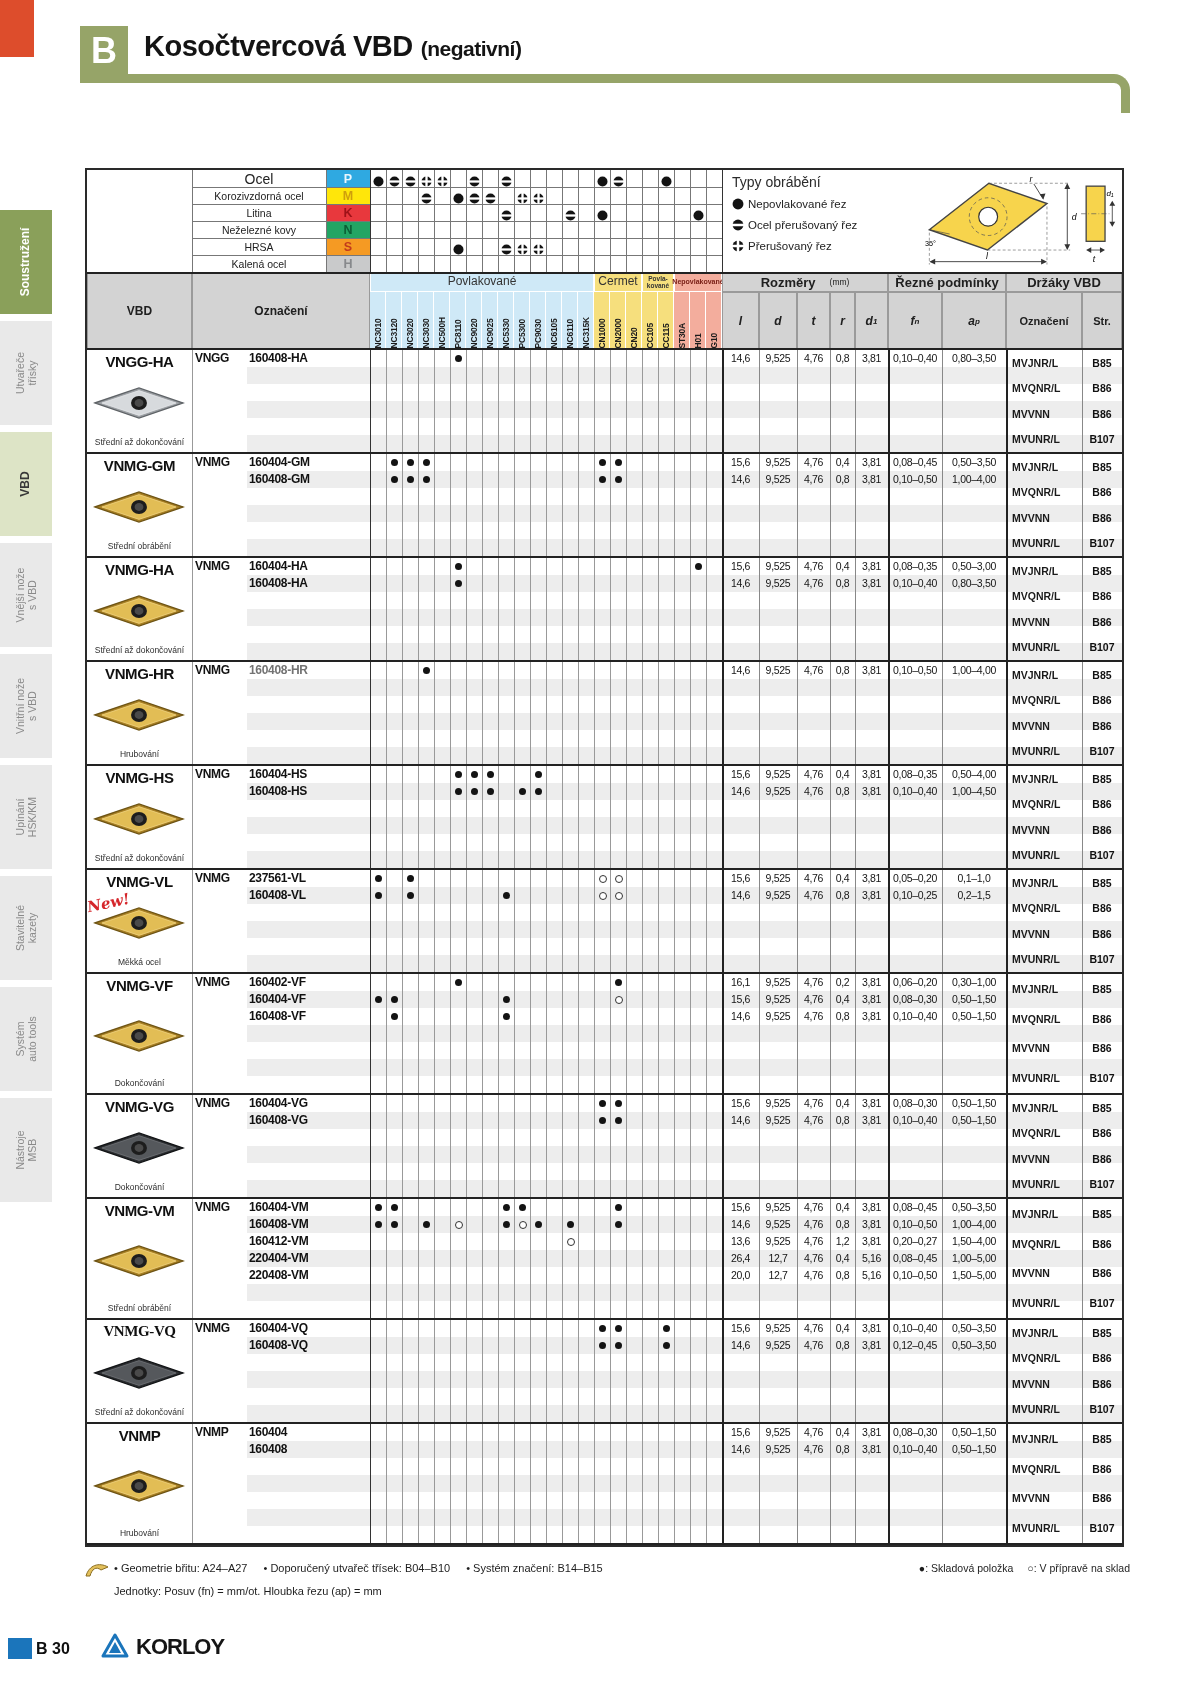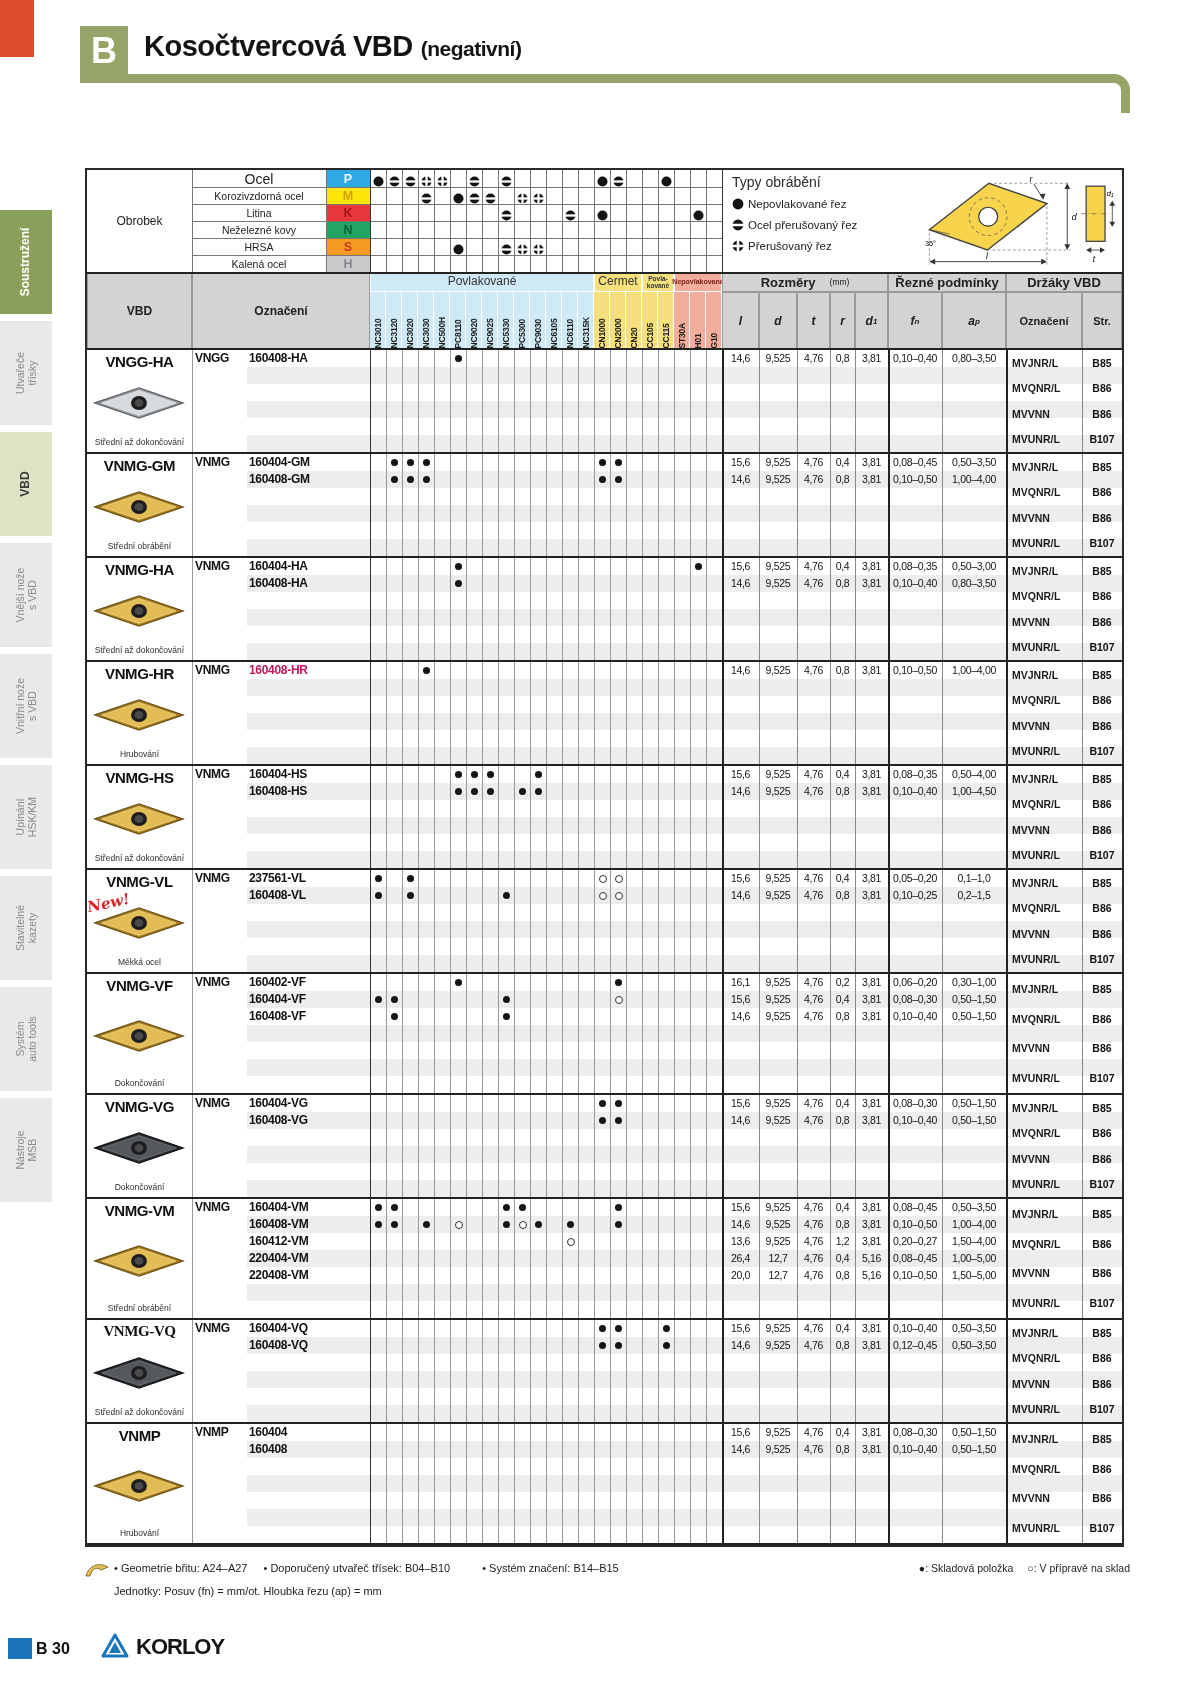--- a/index.html
+++ b/index.html
@@ -147,21 +147,20 @@
         <polygon points="258,38 254,45 262,45" fill="#333"></polygon>
           <polygon points="258,74 254,67 262,67" fill="#333"></polygon>
         <text x="250" y="32" font-size="11" font-style="italic">d₁</text>
         <line x1="224" y1="106" x2="246" y2="106" stroke="#333" stroke-width="1.1"></line>
         <polygon points="222,106 229,102 229,110" fill="#333"></polygon>
           <polygon points="248,106 241,102 241,110" fill="#333"></polygon>
         <text x="231" y="122" font-size="12" font-style="italic">t</text>
       </svg>
     </div>
     <div class="abs" id="mat" style="left:0;top:0;width:1035px;height:102px;">
-        <div style="position: absolute; left: 0px; top: 0px; width: 105px; height: 102px; box-sizing: border-box; display: flex; align-items: center; justify-content: center; font-size: 12px; color: rgb(34, 34, 34);">Obrobek</div>
         <div style="position: absolute; left: 105px; top: 0px; width: 134px; height: 17px; box-sizing: border-box; font-size: 14px; color: rgb(34, 34, 34); display: flex; align-items: center; justify-content: center;">Ocel</div>
         <div style="position: absolute; left: 239px; top: 0px; width: 44px; height: 17px; box-sizing: border-box; background: rgb(47, 169, 225); color: rgb(234, 246, 253); font-weight: bold; font-size: 12.5px; display: flex; align-items: center; justify-content: center;">P</div>
         <div style="position: absolute; left: 285.5px; top: 3px; width: 11px; height: 11px; box-sizing: border-box;"><svg width="11" height="11" viewBox="0 0 11 11">
             <circle cx="5.5" cy="5.5" r="5" fill="#131313"></circle>
           </svg></div>
         <div style="position: absolute; left: 301.5px; top: 3px; width: 11px; height: 11px; box-sizing: border-box;"><svg width="11" height="11" viewBox="0 0 11 11">
             <circle cx="5.5" cy="5.5" r="5" fill="#131313"></circle>
             <rect x="-0.5" y="4.35" width="12" height="2.3" fill="#fff"></rect>
           </svg></div>
         <div style="position: absolute; left: 317.5px; top: 3px; width: 11px; height: 11px; box-sizing: border-box;"><svg width="11" height="11" viewBox="0 0 11 11">
@@ -640,21 +639,21 @@
           <div style="position: absolute; left: 919px; top: 0px; width: 2px; height: 102px; box-sizing: border-box; background: rgb(34, 34, 34);"></div>
           <div class=" blockname" style="position: absolute; left: 0px; top: 3px; width: 105px; height: 16px; box-sizing: border-box;">VNMG-HR</div>
           <div style="position: absolute; left: 6px; top: 34px; width: 92px; height: 38px; box-sizing: border-box;"><svg width="92" height="38" viewBox="0 0 104 42">
               <polygon points="2,21 52,4 102,21 52,38" fill="#a87f22" stroke="#6e5414" stroke-width="1.5"></polygon>
               <polygon points="10,21 52,7 94,21 52,35" fill="#e2bd55" stroke="#f3d98a" stroke-width="0.8"></polygon>
               <ellipse cx="52" cy="21" rx="9" ry="8" fill="#1d1d1d"></ellipse>
               <ellipse cx="52" cy="21" rx="5" ry="4.4" fill="#4a4a4a"></ellipse>
             </svg></div>
           <div class=" sublab" style="position: absolute; left: 0px; top: 87px; width: 105px; height: 12px; box-sizing: border-box;">Hrubování</div>
           <div style="position: absolute; left: 108px; top: 0px; width: 52px; height: 17px; box-sizing: border-box; font-size: 12px; font-weight: bold; color: rgb(17, 17, 17); line-height: 17px; letter-spacing: -0.3px;">VNMG</div>
-          <div style="position: absolute; left: 162px; top: 0px; width: 118px; height: 17px; box-sizing: border-box; font-size: 12px; font-weight: bold; color: #be185d; line-height: 17px; letter-spacing: -0.3px;">160408-HR</div>
+          <div style="position: absolute; left: 162px; top: 0px; width: 118px; height: 17px; box-sizing: border-box; font-size: 12px; font-weight: bold; color: #737373; line-height: 17px; letter-spacing: -0.3px;">160408-HR</div>
           <div class="dotf" style="left: 335.5px; top: 5px;"></div>
           <div class=" num" style="position: absolute; left: 635px; top: 0px; width: 37px; height: 17px; box-sizing: border-box; line-height: 17px;">14,6</div>
           <div class=" num" style="position: absolute; left: 672px; top: 0px; width: 38px; height: 17px; box-sizing: border-box; line-height: 17px;">9,525</div>
           <div class=" num" style="position: absolute; left: 710px; top: 0px; width: 33px; height: 17px; box-sizing: border-box; line-height: 17px;">4,76</div>
           <div class=" num" style="position: absolute; left: 743px; top: 0px; width: 25px; height: 17px; box-sizing: border-box; line-height: 17px;">0,8</div>
           <div class=" num" style="position: absolute; left: 768px; top: 0px; width: 33px; height: 17px; box-sizing: border-box; line-height: 17px;">3,81</div>
           <div class=" num" style="position: absolute; left: 801px; top: 0px; width: 54px; height: 17px; box-sizing: border-box; line-height: 17px;">0,10–0,50</div>
           <div class=" num" style="position: absolute; left: 855px; top: 0px; width: 64px; height: 17px; box-sizing: border-box; line-height: 17px;">1,00–4,00</div>
           <div class="holdname" style="left: 925px; top: 0px; width: 68px; height: 25.5px;">MVJNR/L</div>
           <div class="holdstr" style="left: 995px; top: 0px; width: 40px; height: 25.5px;">B85</div>
@@ -1238,21 +1237,21 @@
           <div class="holdstr" style="left: 995px; top: 59.5px; width: 40px; height: 29.75px;">B86</div>
           <div class="holdname" style="left: 925px; top: 89.25px; width: 68px; height: 29.75px;">MVUNR/L</div>
           <div class="holdstr" style="left: 995px; top: 89.25px; width: 40px; height: 29.75px;">B107</div>
         </div>
       </div>
   </div>
 
   <svg class="abs" style="left:84px;top:1560px;" width="26" height="20" viewBox="0 0 26 20">
     <path d="M2,16 C5,5 15,2 24,7 L17,10 C12,6 8,9 6,16 Z" fill="#e3c05c" stroke="#8a6d1f" stroke-width="1"></path>
   </svg>
-  <div id="fline1" style="left:114px;top:1562px;"><span style="margin-right: 16px;">• Geometrie břitu: A24–A27</span><span style="margin-right: 32px;">• Doporučený utvařeč třísek: B04–B10</span><span style="margin-right: 16px;">• Systém značení: B14–B15</span></div>
+  <div id="fline1" style="left:114px;top:1562px;"><span style="margin-right: 16px;">• Geometrie břitu: A24–A27</span><span style="margin-right: 16px;">• Doporučený utvařeč třísek: B04–B10</span><span style="margin-right: 16px;">• Systém značení: B14–B15</span></div>
   <div id="fstock" style="left:800px;top:1562px;width:330px;"><span style="margin-left: 14px;">●: Skladová položka</span><span style="margin-left: 14px;">○: V přípravě na sklad</span></div>
   <div id="fline2" style="left:114px;top:1585px;">Jednotky: Posuv (fn) = mm/ot.   Hloubka řezu (ap) = mm</div>
 
   <div class="abs" style="left:8px;top:1638px;width:24px;height:21px;background:#1b75bb;"></div>
   <div id="pageref">B 30</div>
   <svg class="abs" style="left:100px;top:1632px;" width="30" height="28" viewBox="0 0 30 28">
     <path d="M15,3 L27,24 L3,24 Z" fill="none" stroke="#1b75bb" stroke-width="3" stroke-linejoin="round"></path>
     <path d="M15,10 L21,21 L9,21 Z" fill="#1b75bb"></path>
   </svg>
   <div id="brand">KORLOY</div>

